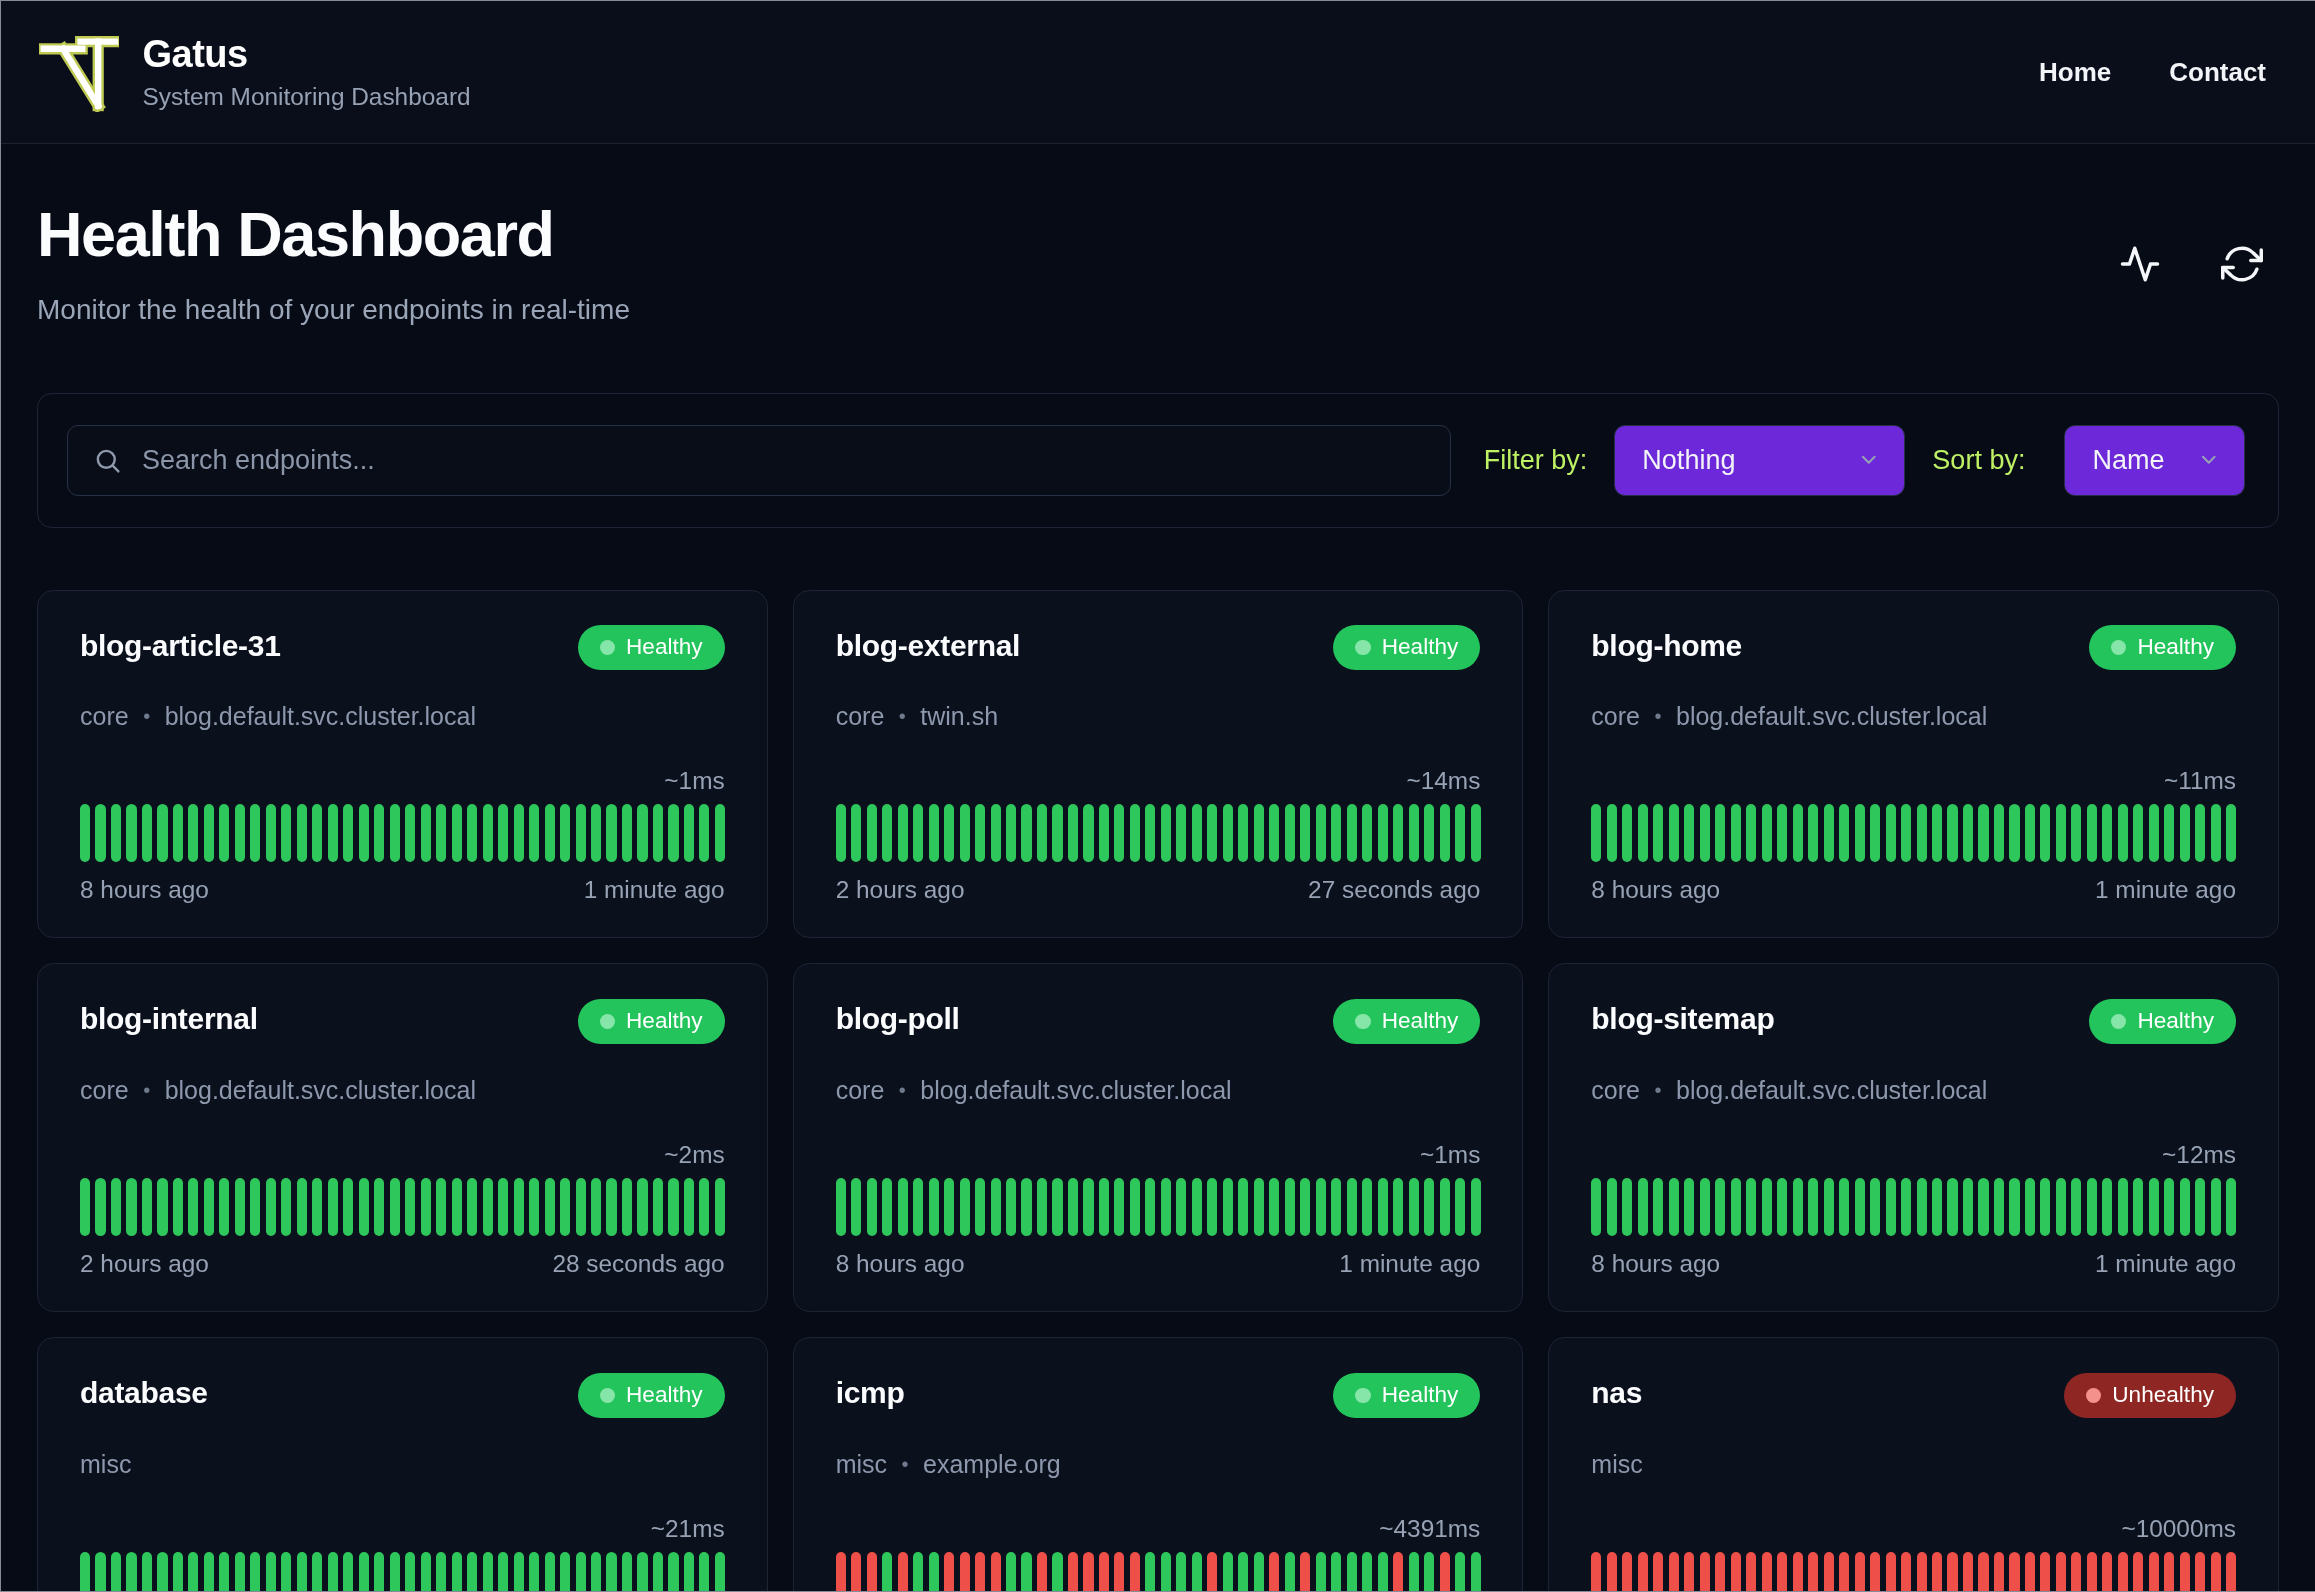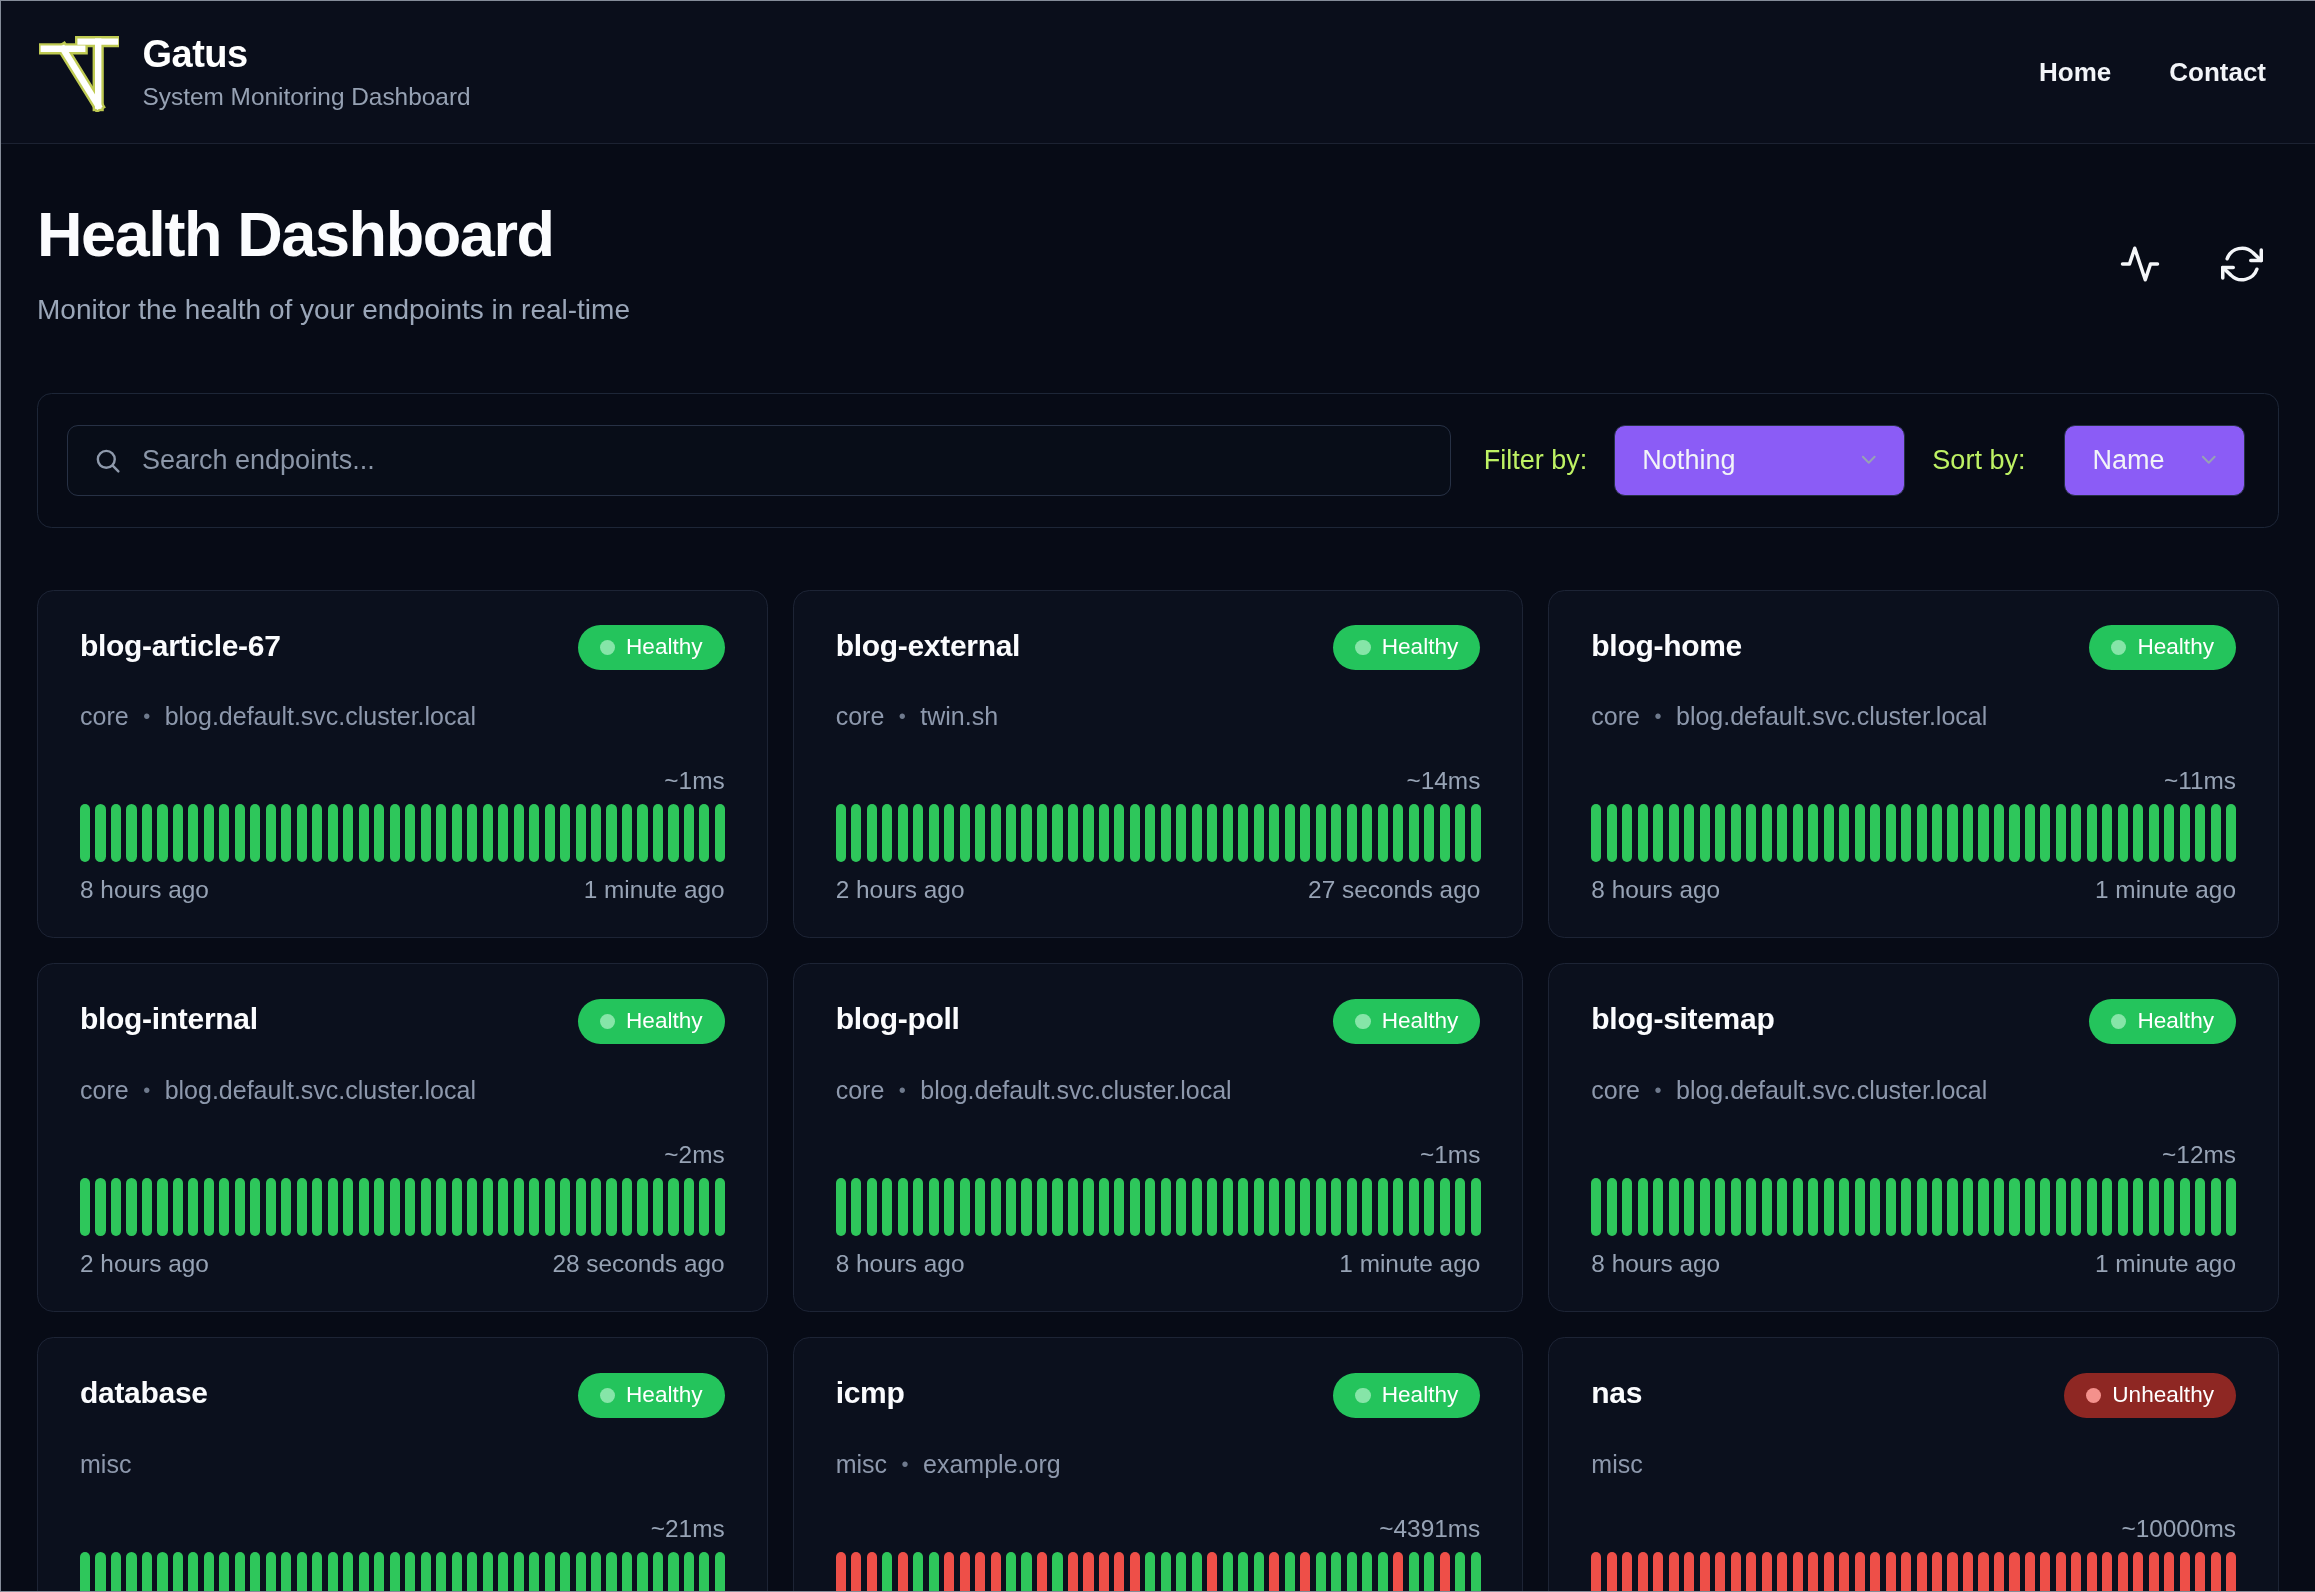--- a/index.html
+++ b/index.html
@@ -49,21 +49,21 @@
   .search input{
     flex:1; background:transparent; border:none; outline:none;
     font-family:inherit; font-size:27px; color:#e8ecf2;
   }
   .search input::placeholder{ color:#8b96a8; }
   .tb-label{ font-size:27px; color:#bef264; white-space:nowrap; }
   .tb-label.first{ margin-left:5.4px; }
   .select{
     display:flex; align-items:center; justify-content:space-between;
     height:71px; border:0.9px solid #273145; border-radius:11px;
-    padding:0 23.5px 0 27px; background:#8b5cf6; cursor:pointer;
+    padding:0 23.5px 0 27px; background:#6d28d9; cursor:pointer;
   }
   .select-filter{ width:291px; }
   .select-sort{ width:181px; margin-right:3.6px;margin-left:12px; }
   .select span{ font-size:27px; color:#f2f4f8; }
   .select svg{ width:23.5px; height:23.5px; stroke:#97a2b4; }
 
   
   .grid{
     margin-top:62px; display:grid; grid-template-columns:repeat(3,1fr); gap:25px;
   }
@@ -169,21 +169,21 @@
         <span>Name</span>
         <svg viewBox="0 0 24 24" fill="none" stroke-width="2" stroke-linecap="round" stroke-linejoin="round">
           <polyline points="6 9 12 15 18 9"></polyline>
         </svg>
       </div>
     </section>
 
     <section class="grid">
   <article class="card">
     <div class="card-head">
-      <h2 class="card-title">blog-article-67</h2>
+      <h2 class="card-title">blog-article-31</h2>
       <span class="badge healthy">
         <span class="dot"></span>
         <span>Healthy</span>
       </span>
     </div>
     <div class="meta">
       <span>core</span>
       <span class="sep">•</span>
       <span>blog.default.svc.cluster.local</span>
     </div>

